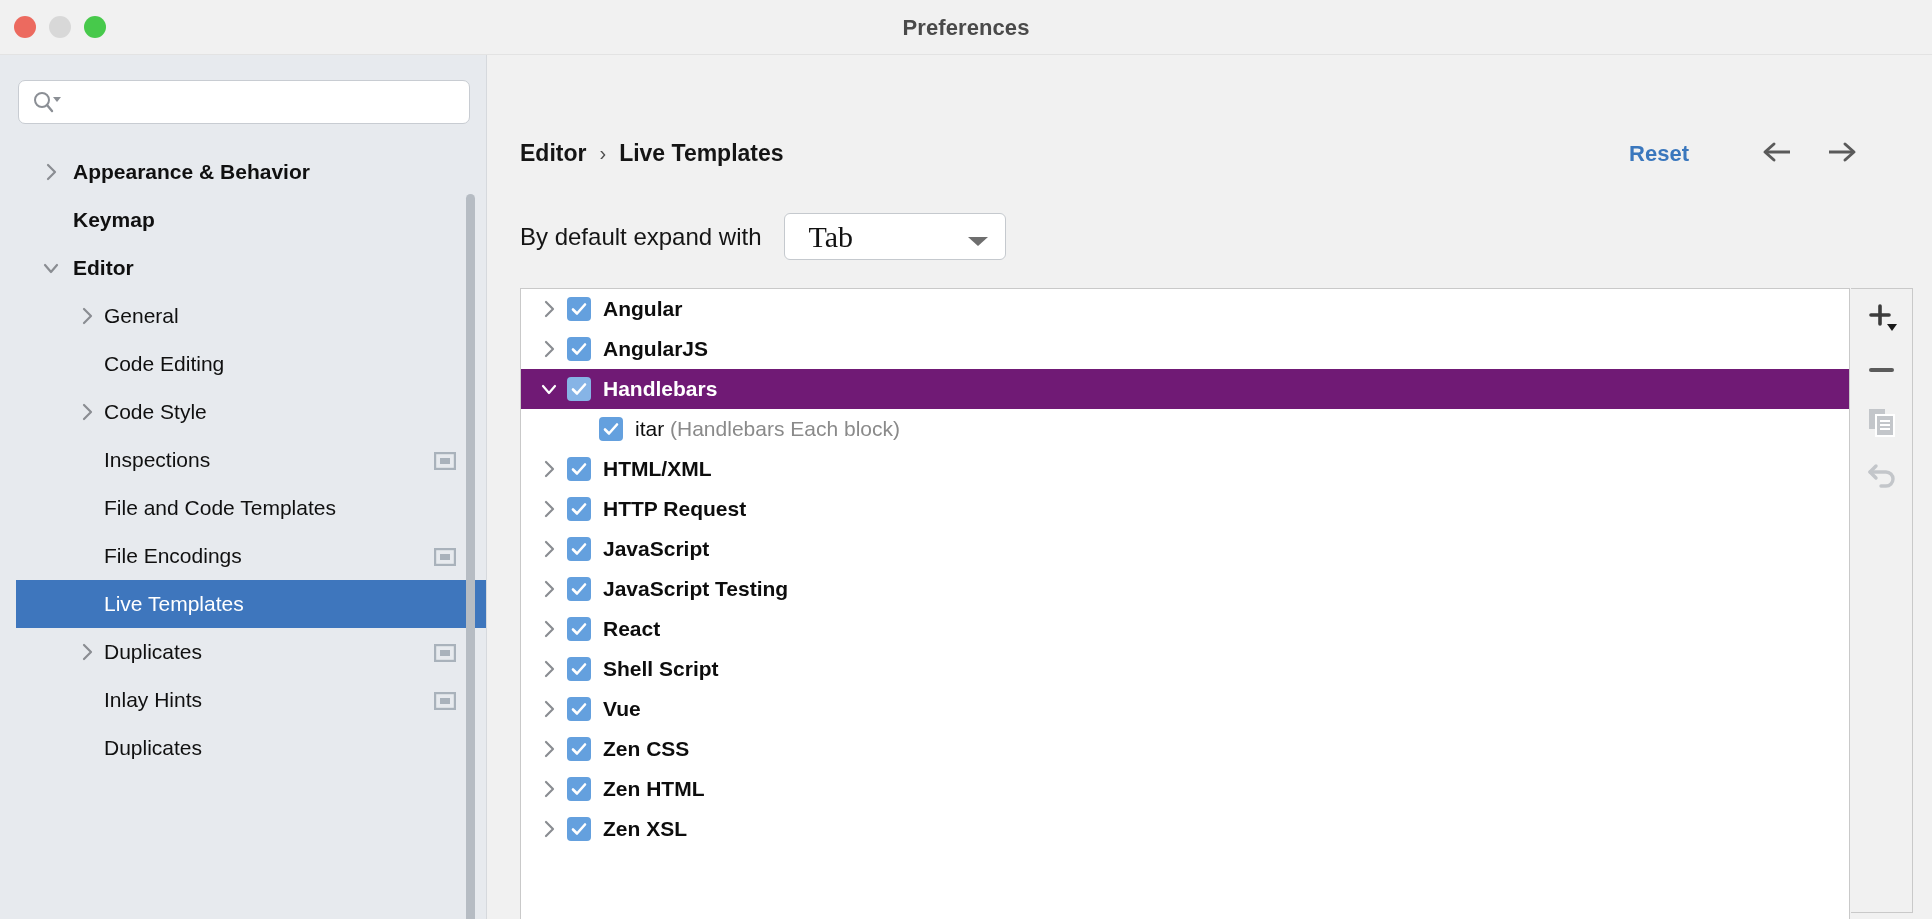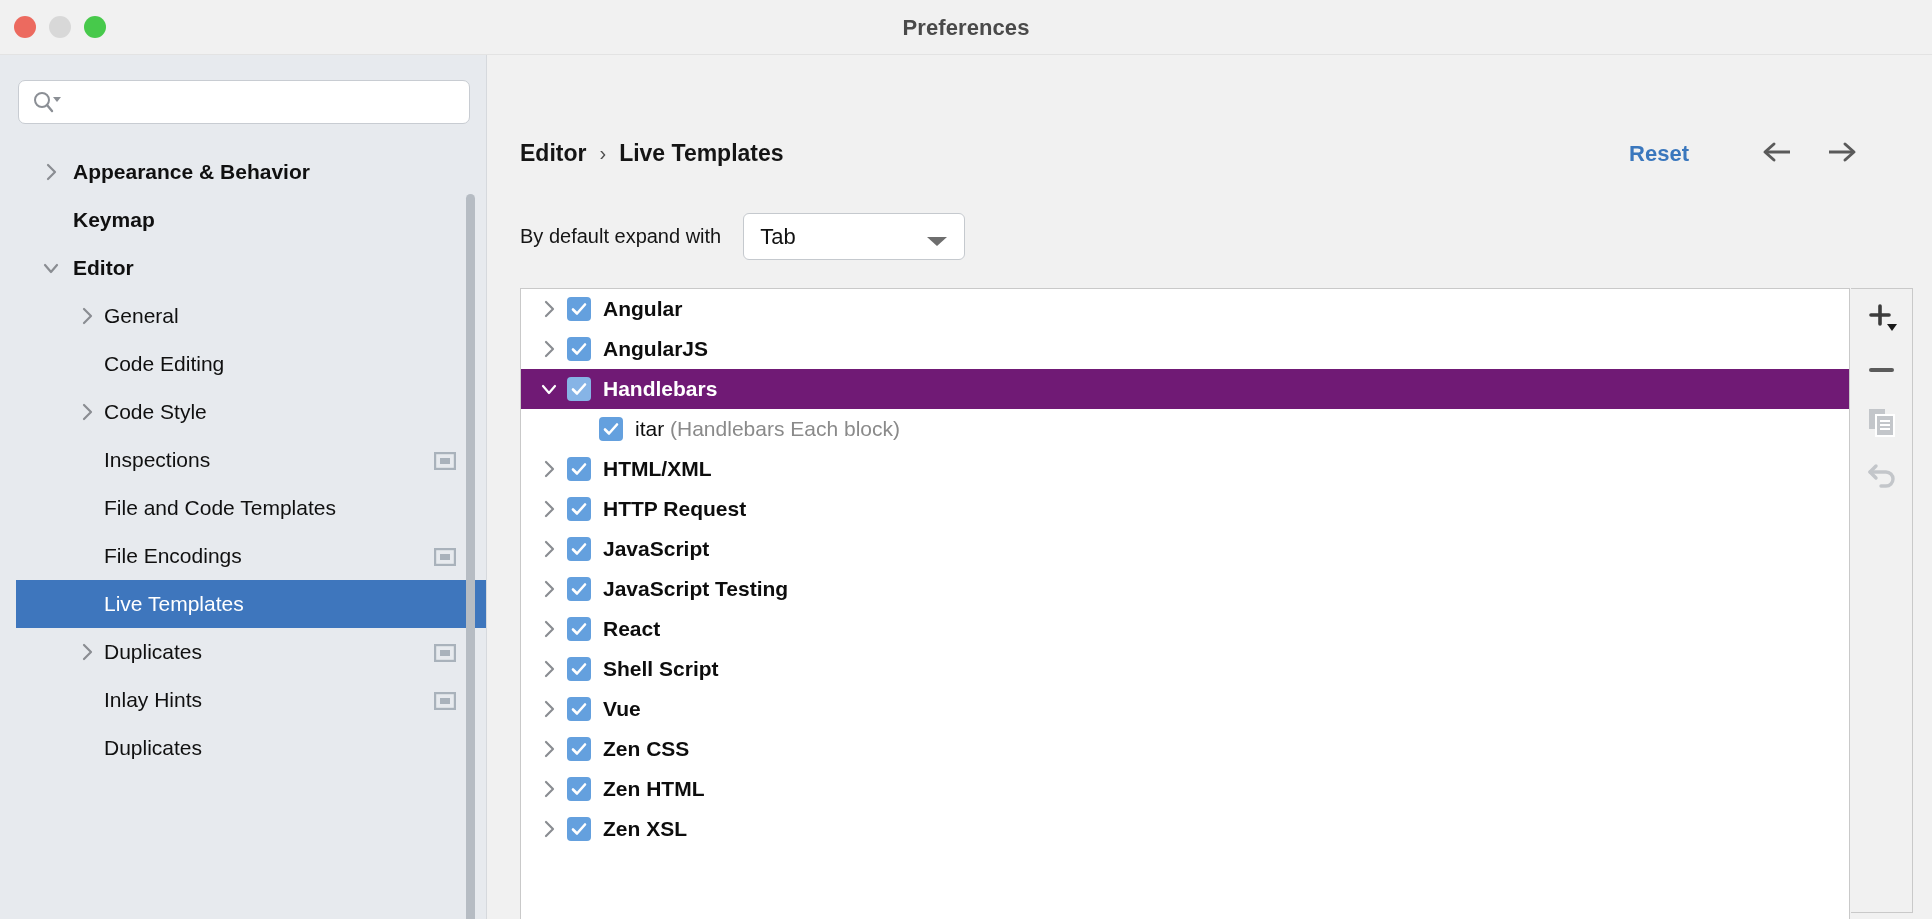--- a/index.html
+++ b/index.html
@@ -123,31 +123,31 @@
     width: 34px; height: 30px;
     cursor: pointer;
   }
   .nav-back { right: 138px; }
   .nav-fwd  { right: 73px; }
 
   .expand-row {
     position: absolute; left: 33px; top: 158px;
     display: flex; align-items: center; gap: 22px;
   }
-  .expand-label { font-size: 20px; color: #151515; }
+  .expand-label { font-size: 24px; color: #151515; }
   .combo {
     position: relative;
     width: 222px; height: 47px;
     background: #ffffff;
     border: 1px solid #c5c9ce;
     border-radius: 6px;
     display: flex; align-items: center;
     box-sizing: border-box;
   }
-  .combo-value { position: absolute; left: 16px; font-size: 22px; color: #121212; }
+  .combo-value { position: absolute; left: 24px; font-size: 30px; color: #121212; font-family: Liberation Serif, serif; }
   .combo-arrow { position: absolute; right: 16px; top: 19px; }
 
   
   .list-panel {
     position: absolute; left: 33px; top: 233px;
     width: 1330px; height: 717px;
     border: 1px solid #c9c9c9;
     background: #ffffff;
     box-sizing: border-box;
     overflow: hidden;

